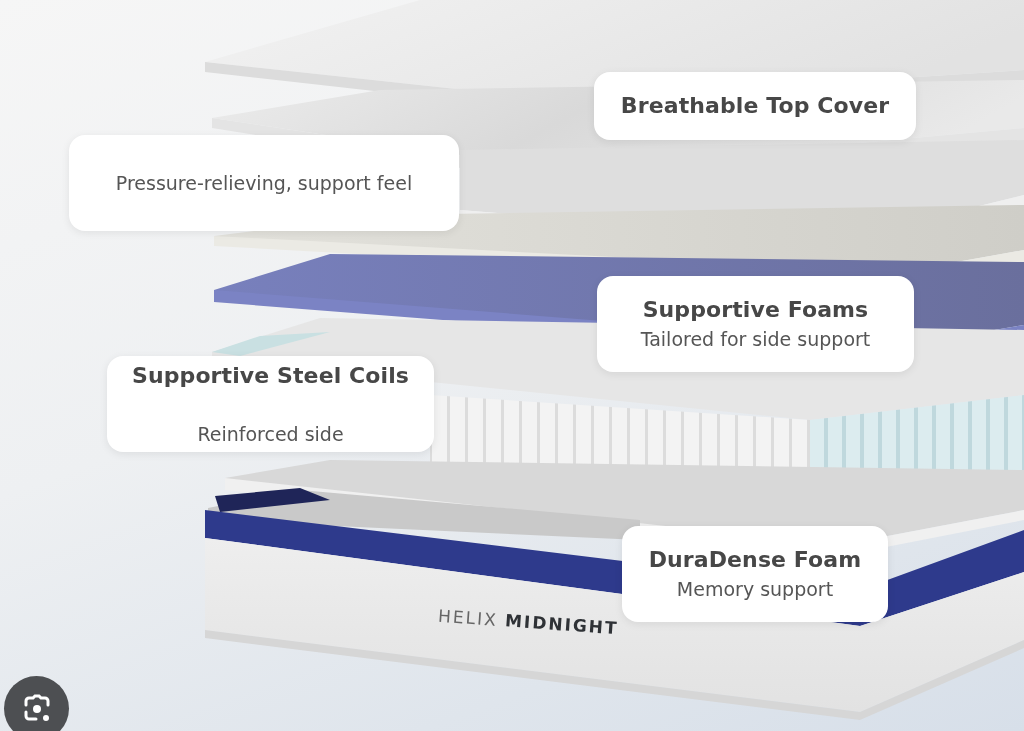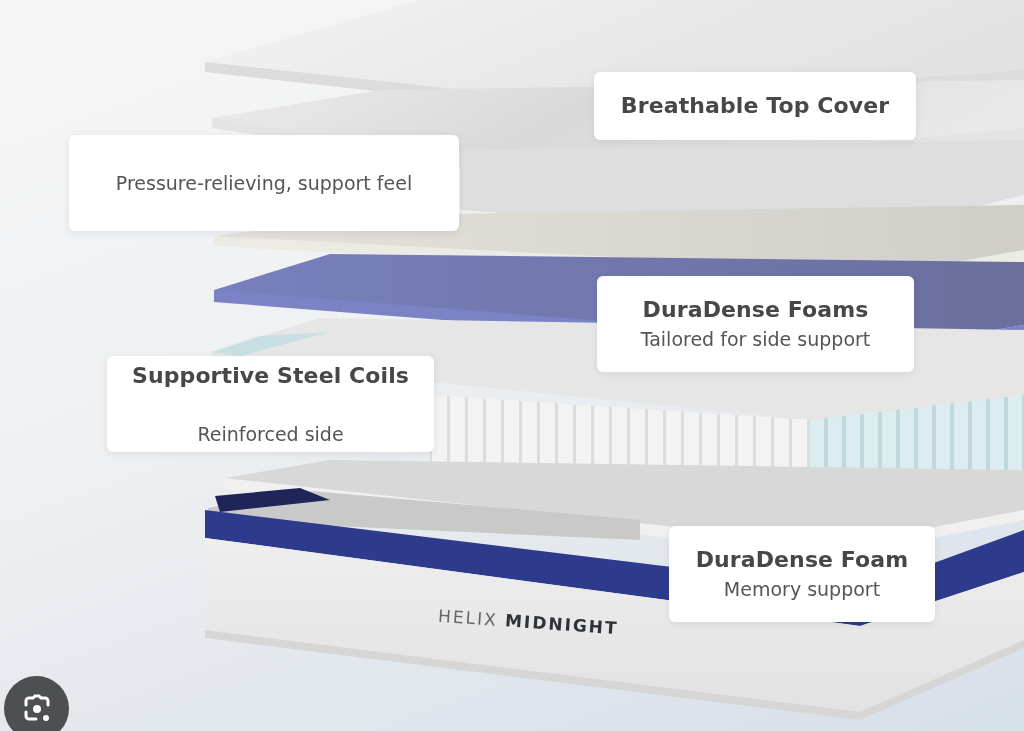--- a/index.html
+++ b/index.html
@@ -3,32 +3,32 @@
   <meta charset="utf-8">
   <style>
     html, body { margin: 0; padding: 0; }
     body {
       width: 1024px; height: 731px; overflow: hidden; position: relative;
       background: linear-gradient(160deg, #f6f6f6 0%, #eef0f2 45%, #dfe5ec 80%, #d7dfe9 100%);
       font-family: "DejaVu Sans", "Liberation Sans", sans-serif;
     }
     #scene { position: absolute; left: 0; top: 0; width: 1024px; height: 731px; }
     .card {
-      position: absolute; background: #ffffff; border-radius: 6px;
+      position: absolute; background: #ffffff; border-radius: 16px;
       box-shadow: 0 2px 8px rgba(0,0,0,0.08);
       display: flex; flex-direction: column; align-items: center; justify-content: center;
       text-align: center; color: #444444;
     }
     .card .title { font-weight: bold; font-size: 22px; letter-spacing: 0.1px; line-height: 30px; color: #474747; }
     .card .sub { font-size: 19px; line-height: 28px; color: #555555; }
     #card-top { left: 594px; top: 72px; width: 322px; height: 68px; }
     #card-memory { left: 69px; top: 135px; width: 390px; height: 96px; }
     #card-contour { left: 597px; top: 276px; width: 317px; height: 96px; }
     #card-coils { left: 107px; top: 356px; width: 327px; height: 96px; gap: 29px; }
-    #card-dura { left: 622px; top: 526px; width: 266px; height: 96px; margin-left: 47px; }
+    #card-dura { left: 622px; top: 526px; width: 266px; height: 96px; }
     #brand {
       position: absolute; left: 438px; top: 612px; transform: rotate(4deg);
       font-size: 17px; letter-spacing: 2px; color: #4a4a4a;
     }
     #brand .b1 { font-weight: normal; color: #666; }
     #brand .b2 { font-weight: bold; color: #2f3236; }
     #lens-btn {
       position: absolute; left: 4px; top: 676px; width: 65px; height: 65px;
       border-radius: 50%; background: #4d4f52; display: flex; align-items: center; justify-content: center;
       cursor: pointer;
@@ -123,21 +123,21 @@
 
 <div class="card" id="card-top">
   <div class="title">Breathable Top Cover</div>
 </div>
 
 <div class="card" id="card-memory">
   <div class="sub">Pressure-relieving, support feel</div>
 </div>
 
 <div class="card" id="card-contour">
-  <div class="title">DuraDense Foams</div>
+  <div class="title">Supportive Foams</div>
   <div class="sub">Tailored for side support</div>
 </div>
 
 <div class="card" id="card-coils">
   <div class="title">Supportive Steel Coils</div>
   <div class="sub">Reinforced side</div>
 </div>
 
 <div class="card" id="card-dura">
   <div class="title">DuraDense Foam</div>

